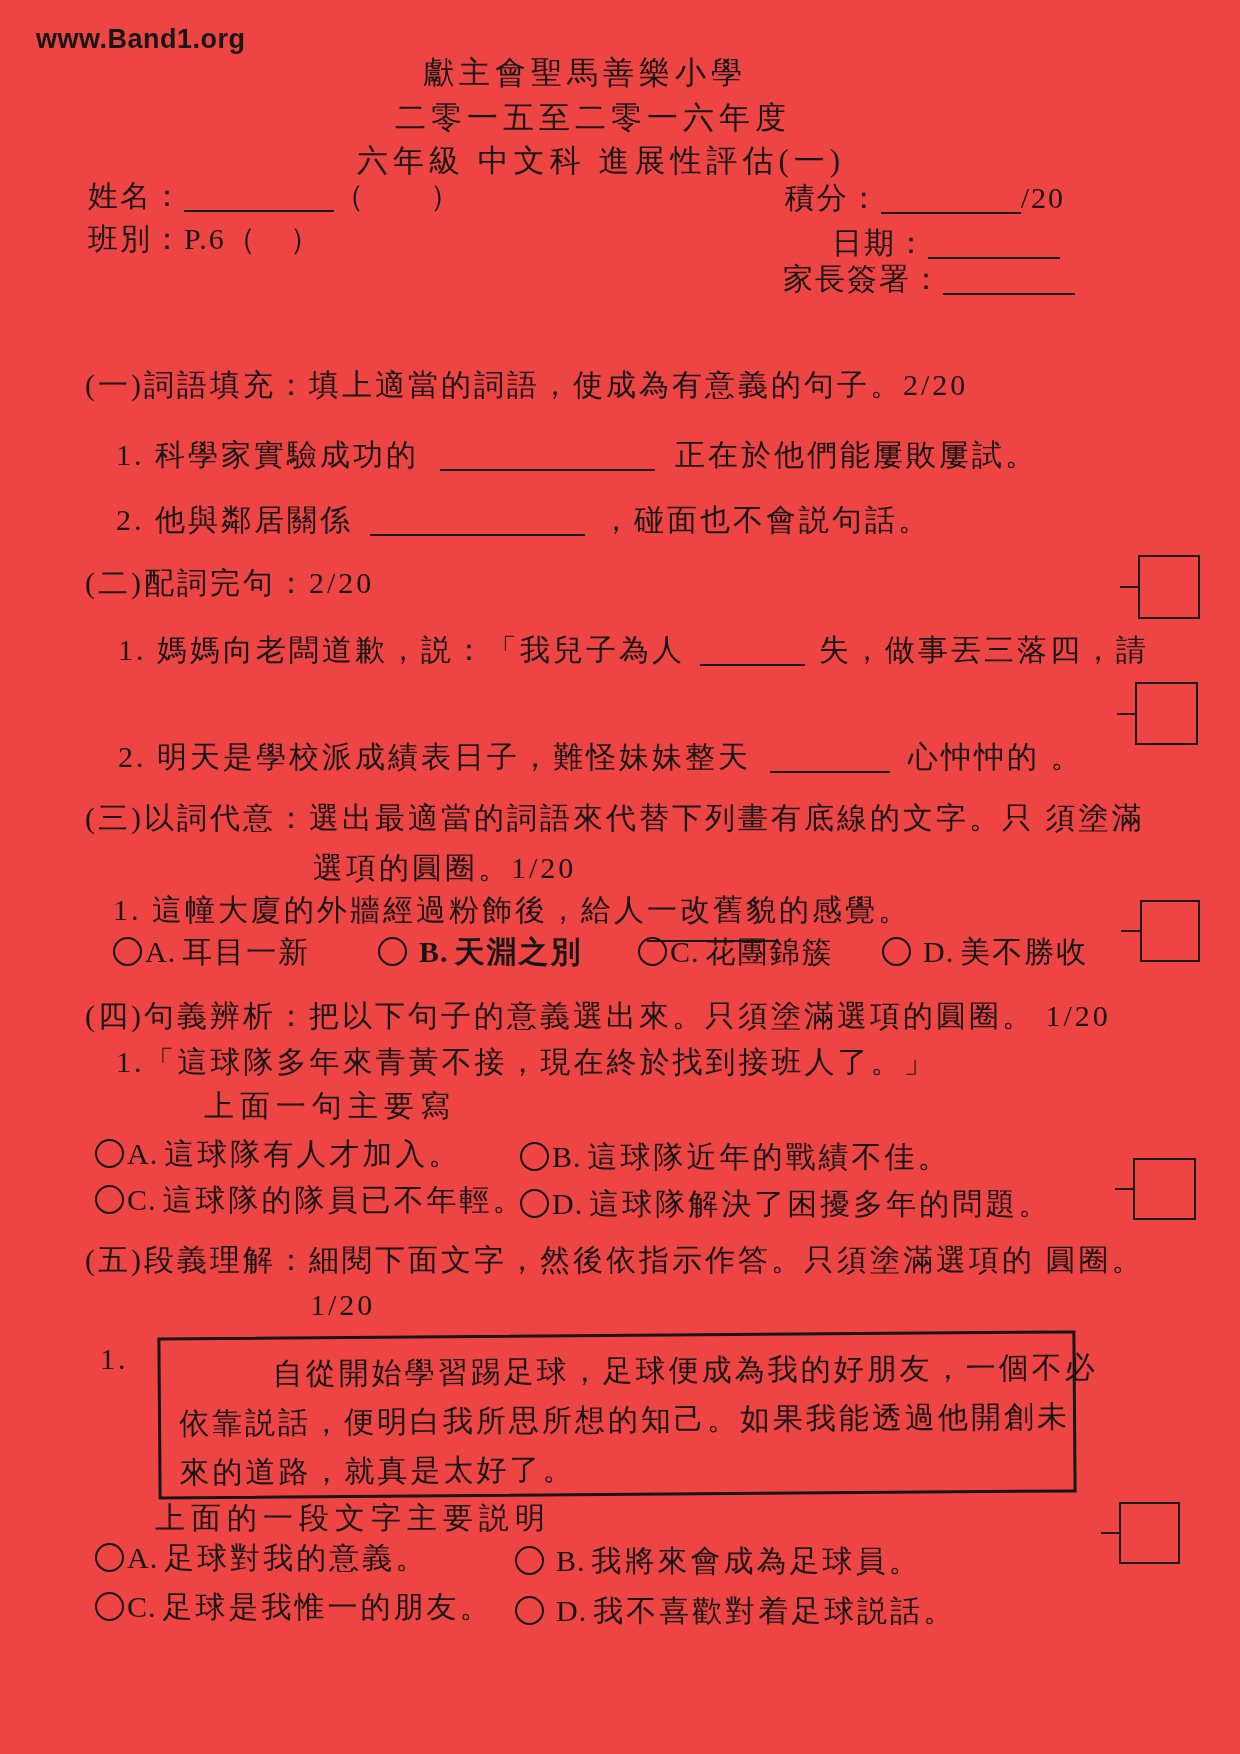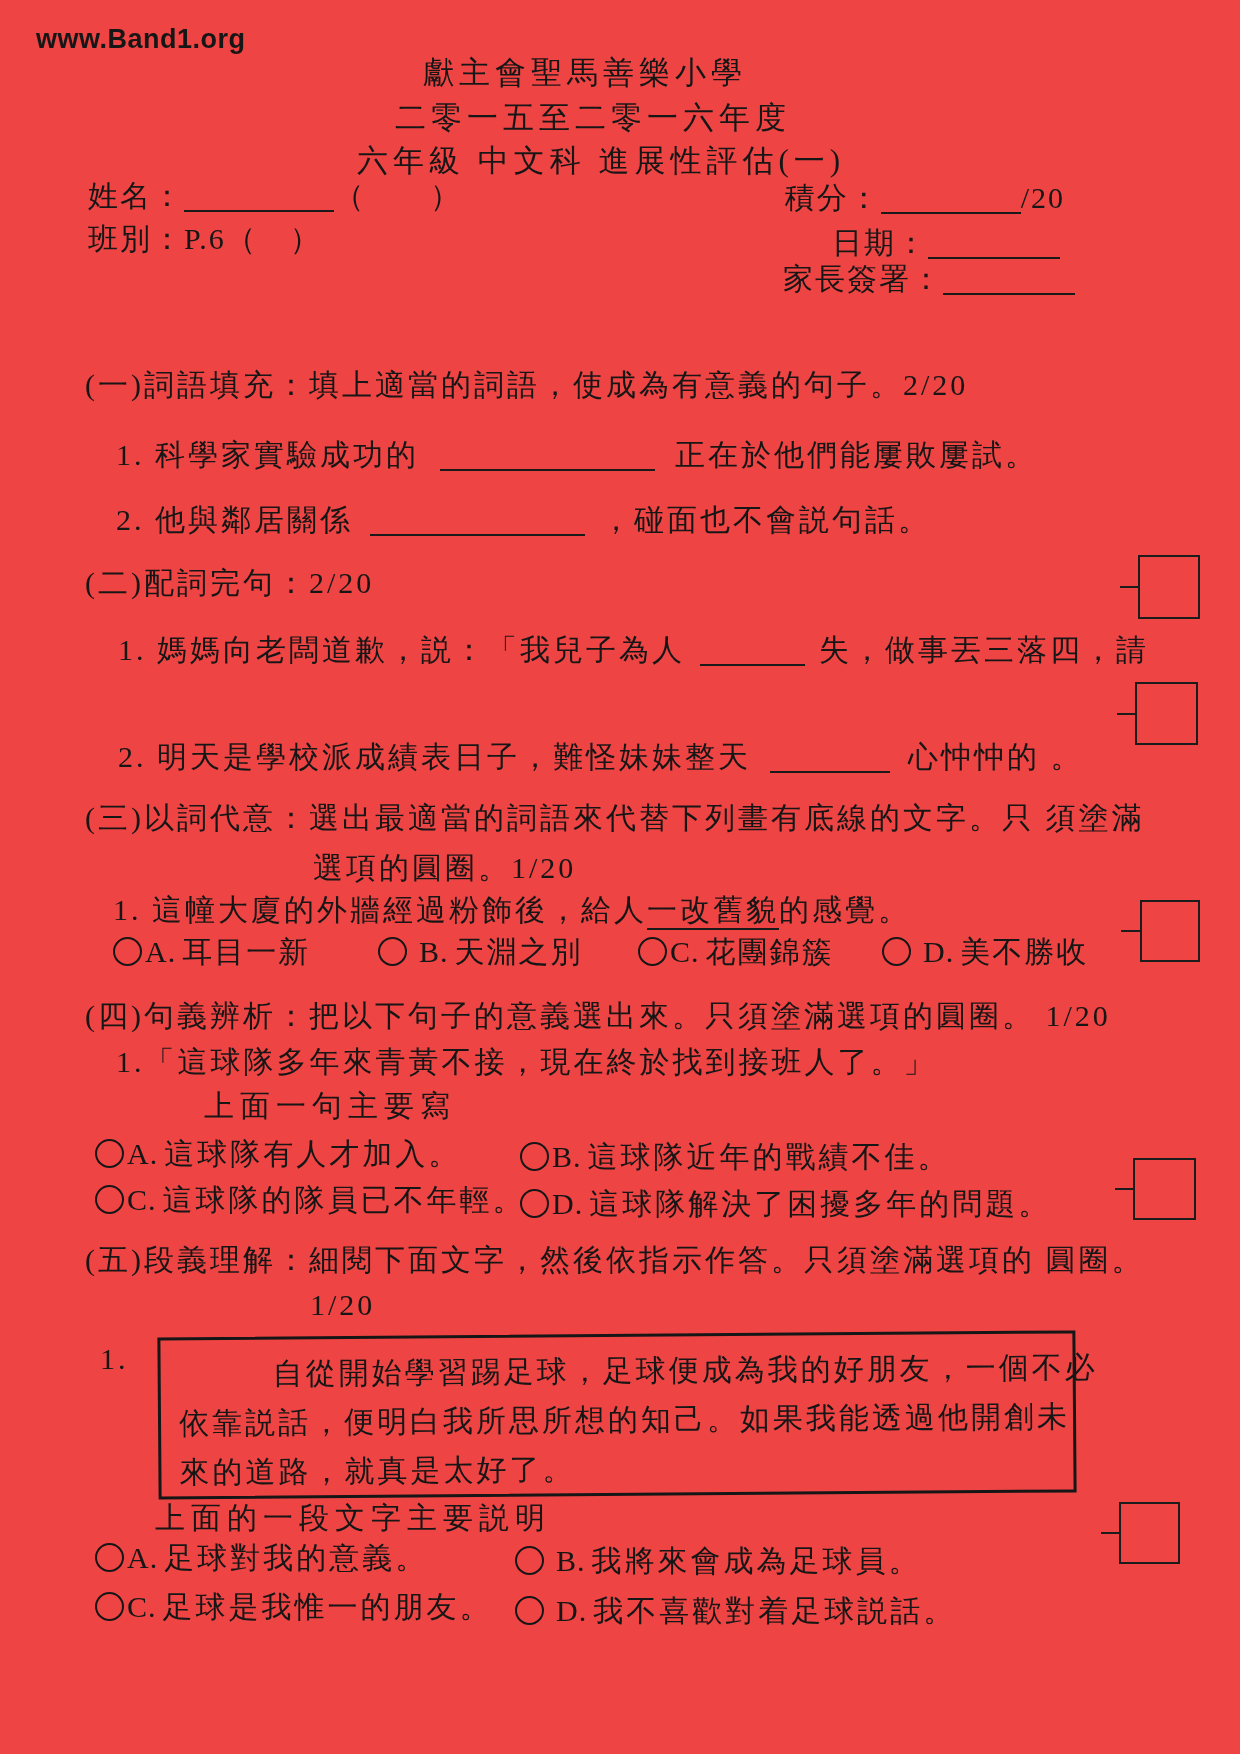--- a/index.html
+++ b/index.html
@@ -8,21 +8,21 @@
     background:#ef4444;color:#161616;overflow:hidden;
     font-family:"Liberation Serif","DejaVu Serif",serif;
   }
   .abs{position:absolute;white-space:nowrap;}
   .wm{font-family:"Liberation Sans","DejaVu Sans",sans-serif;font-size:27px;font-weight:600;letter-spacing:0.5px;}
   .title{font-size:31px;letter-spacing:5px;text-align:center;width:1170px;left:0;}
   .t{font-size:30px;letter-spacing:2px;}
   .t3{font-size:30px;letter-spacing:3px;}
   .t6{font-size:30px;letter-spacing:6px;}
   .blank{display:inline-block;border-bottom:2px solid #1a1a1a;height:30px;vertical-align:-6px;}
-  .u{border-bottom:2px solid #1a1a1a;padding-bottom:2px;}
+  .u{border-bottom:2px solid #1a1a1a;padding-bottom:14px;}
   .circle{display:inline-block;width:25px;height:25px;border:2px solid #161616;border-radius:50%;vertical-align:-4px;margin-right:3px;background:transparent;}
   .cgap{margin-right:12px;}
   .olabel{margin-right:6px;letter-spacing:1px;}
   .sqbox{position:absolute;border:2px solid #1c1c1c;background:transparent;}
   .tick{position:absolute;height:2px;background:#1c1c1c;}
   .pbox{position:absolute;border:3px solid #161616;transform:rotate(-0.45deg);}
   .pline{position:absolute;white-space:nowrap;font-size:30px;letter-spacing:3px;}
 </style>
 </head>
 <body>
@@ -81,21 +81,21 @@
 
   <div class="abs t3" style="left:85px;top:798px;">(三)以詞代意：選出最適當的詞語來代替下列畫有底線的文字。只 須塗滿</div>
   <div class="abs t3" style="left:313px;top:848px;">選項的圓圈。1/20</div>
   <div class="abs t3" style="left:113px;top:890px;">
     <span>1.</span>
     <span>這幢大廈的外牆經過粉飾後，給人</span><span class="u">一改舊貌</span><span>的感覺。</span>
   </div>
   <div class="abs t" style="left:113px;top:932px;">
     <span class="circle"></span><span class="olabel">A.</span><span>耳目一新</span>
   </div>
-  <div class="abs t" style="left:378px;top:932px;">
+  <div class="abs t" style="left:378px;top:932px;font-weight:bold;">
     <span class="circle cgap"></span><span class="olabel">B.</span><span>天淵之別</span>
   </div>
   <div class="abs t" style="left:638px;top:932px;">
     <span class="circle"></span><span class="olabel">C.</span><span>花團錦簇</span>
   </div>
   <div class="abs t" style="left:882px;top:932px;">
     <span class="circle cgap"></span><span class="olabel">D.</span><span>美不勝收</span>
   </div>
 
   <div class="abs t3" style="left:85px;top:996px;">(四)句義辨析：把以下句子的意義選出來。只須塗滿選項的圓圈。 1/20</div>

